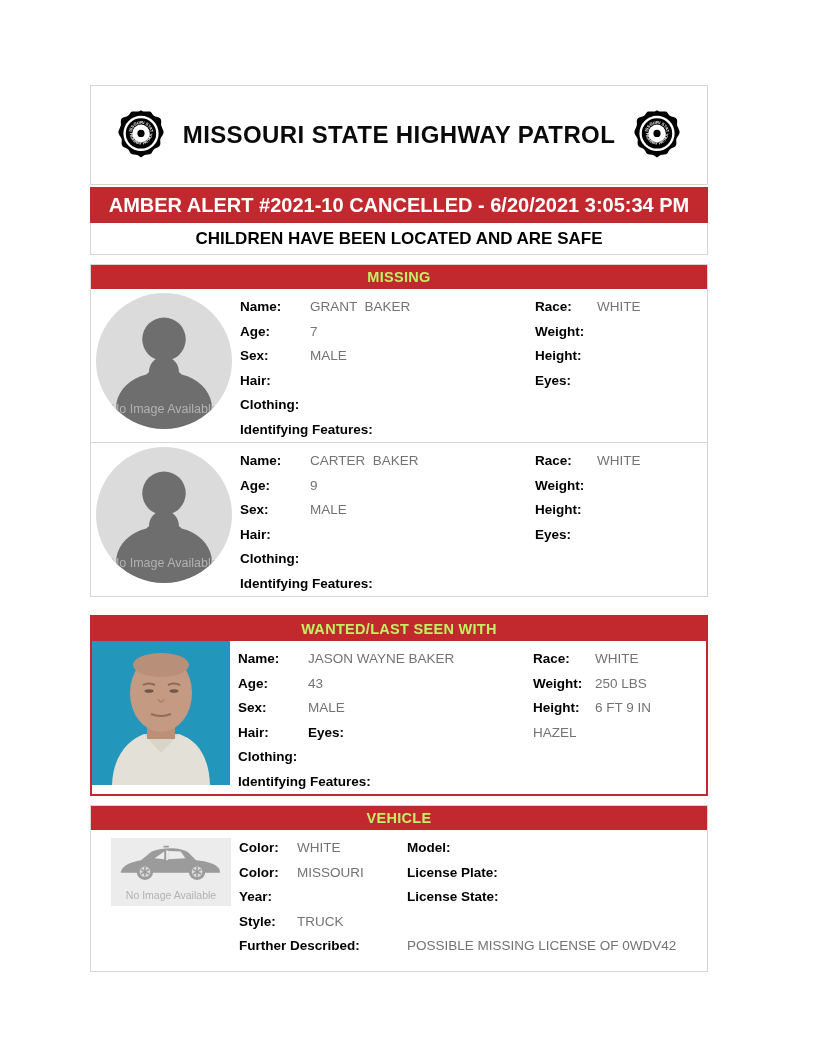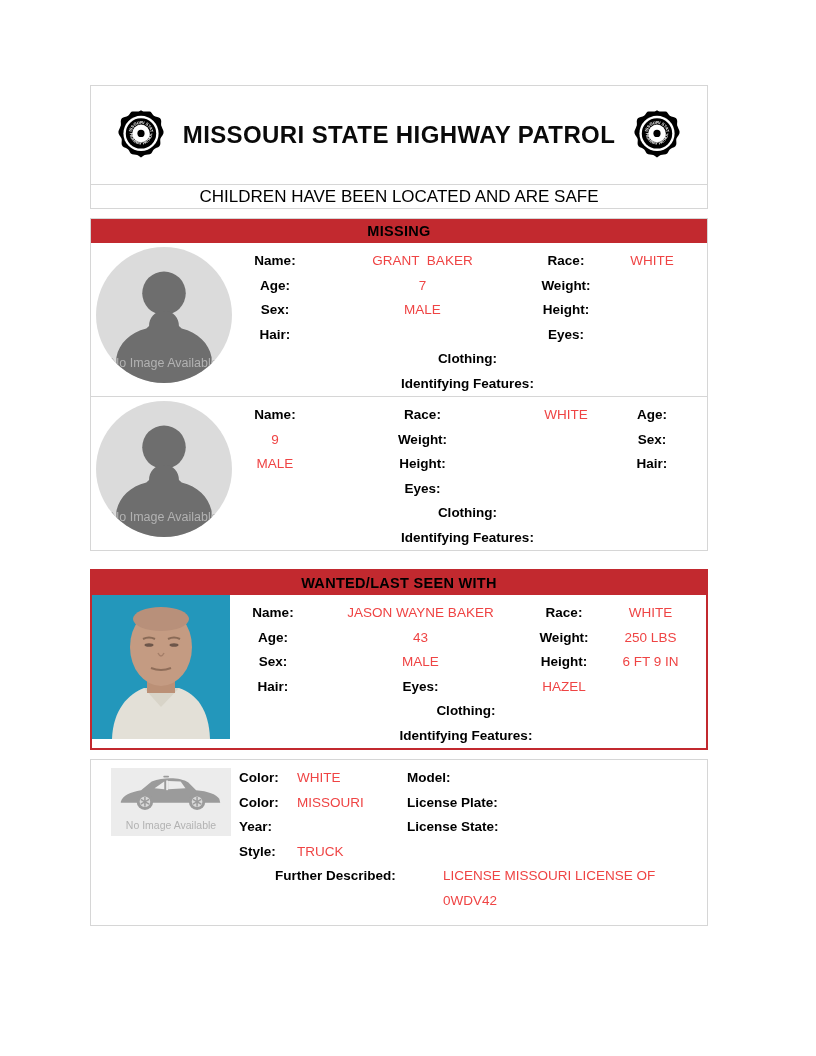--- a/index.html
+++ b/index.html
@@ -6,50 +6,50 @@
   body{width:816px;height:1056px;position:relative;font-family:"Liberation Sans",sans-serif;color:#1a1a1a;}
   .page{position:absolute;left:90px;top:85px;width:618px;}
 
   
   .header-box{box-sizing:border-box;border:1px solid #d6d6d6;height:100px;display:flex;align-items:center;justify-content:space-between;padding:0 26px;background:#fff;}
   .patrol-title{font-size:24px;font-weight:bold;color:#0a0a0a;letter-spacing:.4px;white-space:nowrap;}
   .badge{width:48px;height:56px;flex:none;}
 
   
   .amber-banner{margin-top:2px;background:#c2292f;height:36px;display:flex;align-items:center;justify-content:center;color:#fff;font-weight:bold;font-size:20px;white-space:nowrap;}
-  .status-banner{box-sizing:border-box;border:1px solid #d6d6d6;border-top:none;height:24px;display:flex;align-items:center;justify-content:center;color:#000;font-weight:normal;font-size:17px;}
+  .status-banner{box-sizing:border-box;border:1px solid #d6d6d6;border-top:none;height:32px;display:flex;align-items:center;justify-content:center;color:#000;font-weight:bold;font-size:17px;}
 
   
   .section{margin-top:9px;border:1px solid #d6d6d6;background:#fff;}
   .section.red-border{border:2px solid #c2292f;margin-top:18px;}
-  .sec-header{background:#c2292f;height:24px;display:flex;align-items:center;justify-content:center;color:#000000;font-weight:bold;font-size:14.5px;letter-spacing:.3px;}
+  .sec-header{background:#c2292f;height:24px;display:flex;align-items:center;justify-content:center;color:#bef264;font-weight:bold;font-size:14.5px;letter-spacing:.3px;}
 
   
   .prow{display:flex;min-height:145px;}
   .prow + .prow{border-top:1px solid #d6d6d6;}
   .avatar{width:136px;height:136px;border-radius:50%;background:#dbdbdb;margin:4px 0 4px 5px;position:relative;overflow:hidden;flex:none;}
   .avatar svg{position:absolute;left:0;top:0;}
   .avatar-note{position:absolute;bottom:12px;left:0;width:100%;text-align:center;color:#b2b2b2;font-size:12.5px;line-height:15px;}
   .photo{width:138px;height:144px;flex:none;overflow:hidden;}
-  .fields{flex:1;padding:6px 0 0 8px;font-size:13.5px;text-align:center;}
+  .fields{flex:1;padding:6px 0 0 8px;font-size:13.5px;}
   .photo + .fields{padding-left:8px;}
   .fgrid{display:grid;grid-template-columns:70px 225px 62px auto;line-height:24.5px;}
   .fline{line-height:24.5px;}
   .fline .val{margin-left:12px;}
   .lbl{font-weight:bold;color:#000;}
-  .val{white-space:pre-wrap;color:#ef4444;}
+  .val{white-space:pre-wrap;color:#737373;}
 
   
   .vrow{display:flex;padding:6px 0 12px 20px;font-size:13.5px;}
   .carbox{width:120px;height:68px;background:#ececec;flex:none;margin-top:2px;position:relative;}
   .carbox svg{position:absolute;left:4px;top:4px;}
   .car-note{position:absolute;bottom:5px;width:100%;text-align:center;color:#b2b2b2;font-size:10.5px;}
   .vfields{flex:1;padding-left:8px;}
   .vgrid{display:grid;grid-template-columns:58px 110px 112px auto;line-height:24.5px;}
-  .vfurther{display:grid;grid-template-columns:168px auto;line-height:24.5px;margin-left:36px;}
+  .vfurther{display:grid;grid-template-columns:168px auto;line-height:24.5px;}
 </style>
 </head>
 <body>
 
 <div class="page">
 
   <div class="header-box">
     <svg class="badge" viewBox="0 0 60 64">
       <path fill="#000" d="M30 1 C34 4 38 2 42 3 C44 5 45 8 48 9 C51 10 54 10 55 13 C56 16 54 19 56 22 C57 25 59 27 58 30 C57 33 54 35 54 38 C54 41 55 44 53 46 C51 48 48 48 46 50 C44 52 44 55 41 56 C38 57 35 56 33 58 L30 60 L27 58 C25 56 22 57 19 56 C16 55 16 52 14 50 C12 48 9 48 7 46 C5 44 6 41 6 38 C6 35 3 33 2 30 C1 27 3 25 4 22 C6 19 4 16 5 13 C6 10 9 10 12 9 C15 8 16 5 18 3 C22 2 26 4 30 1 Z"></path>
       <circle cx="30" cy="30" r="22" fill="#fff"></circle>
@@ -68,20 +68,21 @@
       <circle cx="30" cy="30" r="19" fill="#000"></circle>
       <circle cx="30" cy="30" r="11" fill="#fff"></circle>
       <circle cx="30" cy="30" r="4.5" fill="#000"></circle>
       <path id="arcTopR" d="M18 30 A12 12 0 0 1 42 30" fill="none"></path>
       <text font-size="5" fill="#fff" font-weight="bold"><textPath href="#arcTopR" startOffset="50%" text-anchor="middle">MISSOURI STATE</textPath></text>
       <path id="arcBotR" d="M16 30 A14 14 0 0 0 44 30" fill="none"></path>
       <text font-size="5" fill="#fff" font-weight="bold"><textPath href="#arcBotR" startOffset="50%" text-anchor="middle">HIGHWAY PATROL</textPath></text>
     </svg>
   </div>
 
+  <div class="amber-banner">AMBER ALERT #2021-10 CANCELLED - 6/20/2021 3:05:34 PM</div>
   <div class="status-banner">CHILDREN HAVE BEEN LOCATED AND ARE SAFE</div>
 
   <div class="section">
     <div class="sec-header">MISSING</div>
 
     <div class="prow">
       <div class="avatar">
         <svg width="136" height="136" viewBox="0 0 100 100">
           <circle cx="50" cy="34" r="16" fill="#6e6e6e"></circle>
           <path d="M50 47 C57 47 61 52 61 58 L63 60 C75 63 83 71 85 81 L85 100 L15 100 L15 81 C17 71 25 63 37 60 L39 58 C39 52 43 47 50 47 Z" fill="#6e6e6e"></path>
@@ -116,20 +117,21 @@
       <div class="avatar">
         <svg width="136" height="136" viewBox="0 0 100 100">
           <circle cx="50" cy="34" r="16" fill="#6e6e6e"></circle>
           <path d="M50 47 C57 47 61 52 61 58 L63 60 C75 63 83 71 85 81 L85 100 L15 100 L15 81 C17 71 25 63 37 60 L39 58 C39 52 43 47 50 47 Z" fill="#6e6e6e"></path>
         </svg>
         <div class="avatar-note">No Image Available</div>
       </div>
       <div class="fields">
         <div class="fgrid">
           <span class="lbl">Name:</span>
+            <span class="val">CARTER  BAKER</span>
           <span class="lbl">Race:</span>
             <span class="val">WHITE</span>
           <span class="lbl">Age:</span>
             <span class="val">9</span>
           <span class="lbl">Weight:</span>
             <span class="val"></span>
           <span class="lbl">Sex:</span>
             <span class="val">MALE</span>
           <span class="lbl">Height:</span>
             <span class="val"></span>
@@ -181,20 +183,21 @@
           <span class="lbl">Eyes:</span>
             <span class="val">HAZEL</span>
         </div>
         <div class="fline"><span class="lbl">Clothing:</span><span class="val"></span></div>
         <div class="fline"><span class="lbl">Identifying Features:</span><span class="val"></span></div>
       </div>
     </div>
   </div>
 
   <div class="section">
+    <div class="sec-header">VEHICLE</div>
     <div class="vrow">
       <div class="carbox">
         <svg width="112" height="44" viewBox="0 0 116 44">
           <path d="M6 30 C8 23 16 20 27 18 L38 9 C52 4 68 5 76 10 L84 18 C96 19 105 22 108 27 L109 31 L6 31 Z" fill="#9b9b9b"></path>
           <path d="M41 16 L51 9 L51 17 Z" fill="#ececec"></path>
           <path d="M55 8.5 L68 9 L73 16 L55 17 Z" fill="#ececec"></path>
           <rect x="53" y="8" width="2" height="10" fill="#ececec"></rect>
           <circle cx="31" cy="30" r="8.5" fill="#9b9b9b"></circle>
           <circle cx="31" cy="30" r="5.5" fill="#d9d9d9"></circle>
           <path d="M31 25 V35 M26.7 27.5 L35.3 32.5 M26.7 32.5 L35.3 27.5" stroke="#9b9b9b" stroke-width="1.6"></path>
@@ -217,19 +220,19 @@
             <span class="val"></span>
           <span class="lbl">Year:</span>
             <span class="val"></span>
           <span class="lbl">License State:</span>
             <span class="val"></span>
           <span class="lbl">Style:</span>
             <span class="val">TRUCK</span>
         </div>
         <div class="vfurther">
           <span class="lbl">Further Described:</span>
-          <span class="val">LICENSE MISSOURI LICENSE OF 0WDV42</span>
+          <span class="val">POSSIBLE MISSING LICENSE OF 0WDV42</span>
         </div>
       </div>
     </div>
   </div>
 
 </div>
 
 </body></html>

